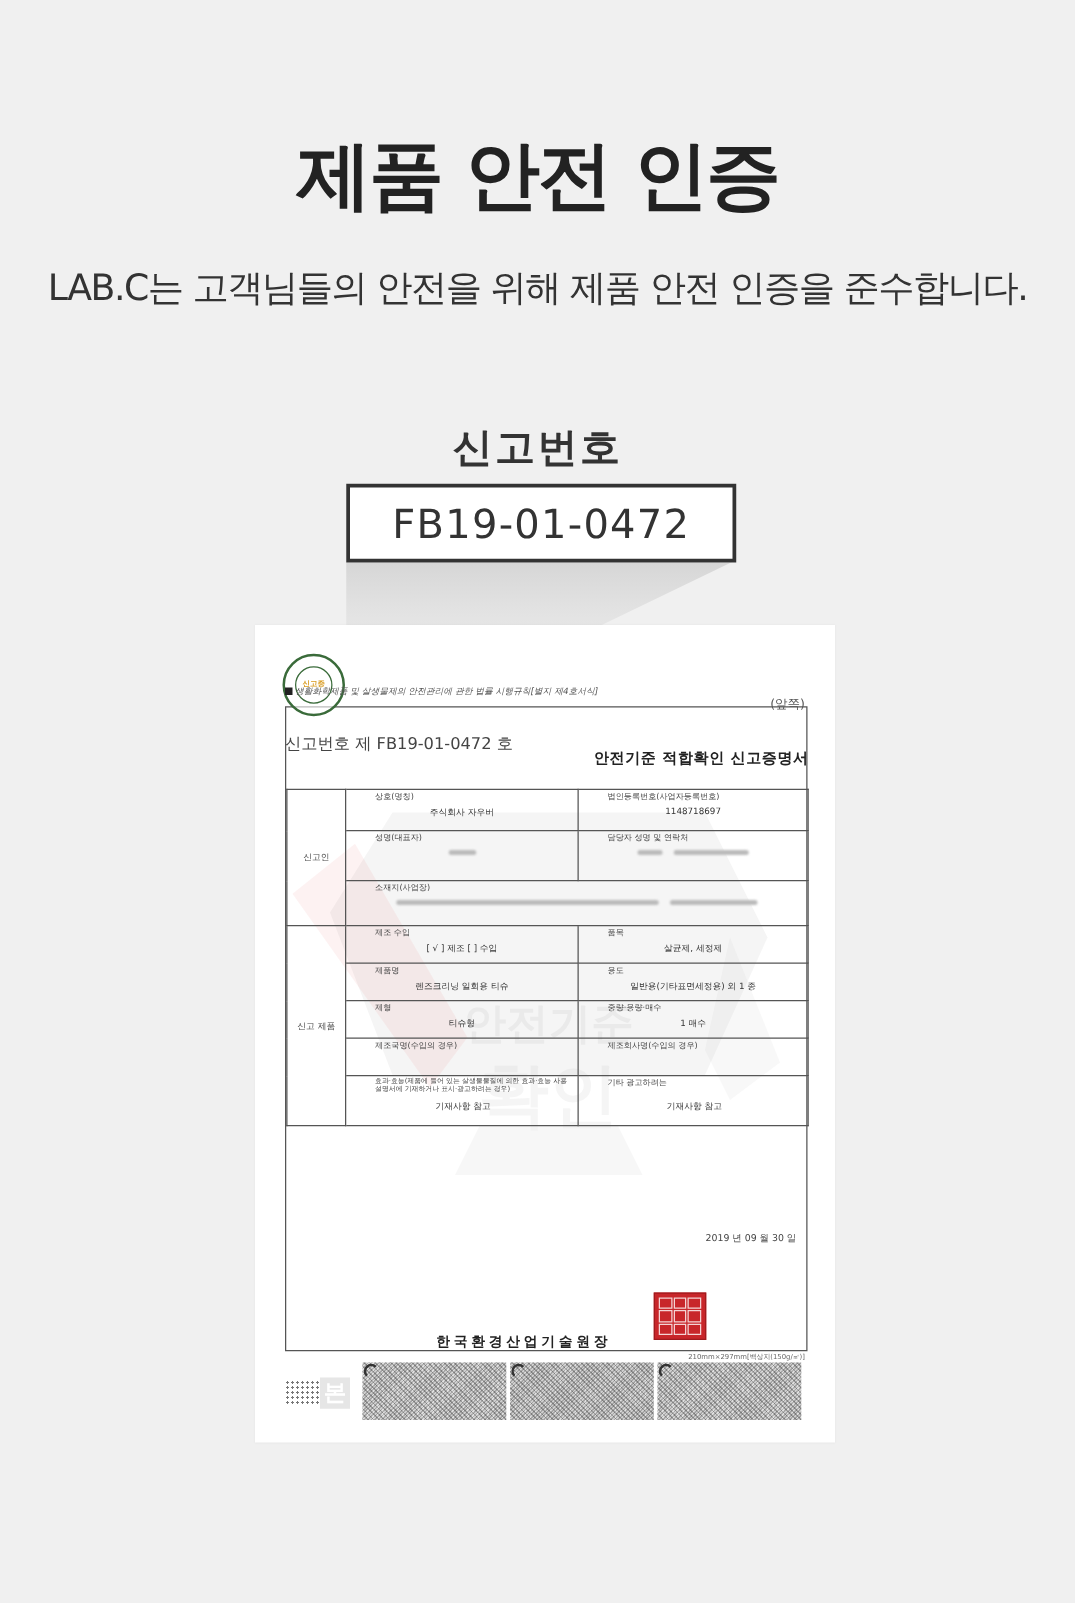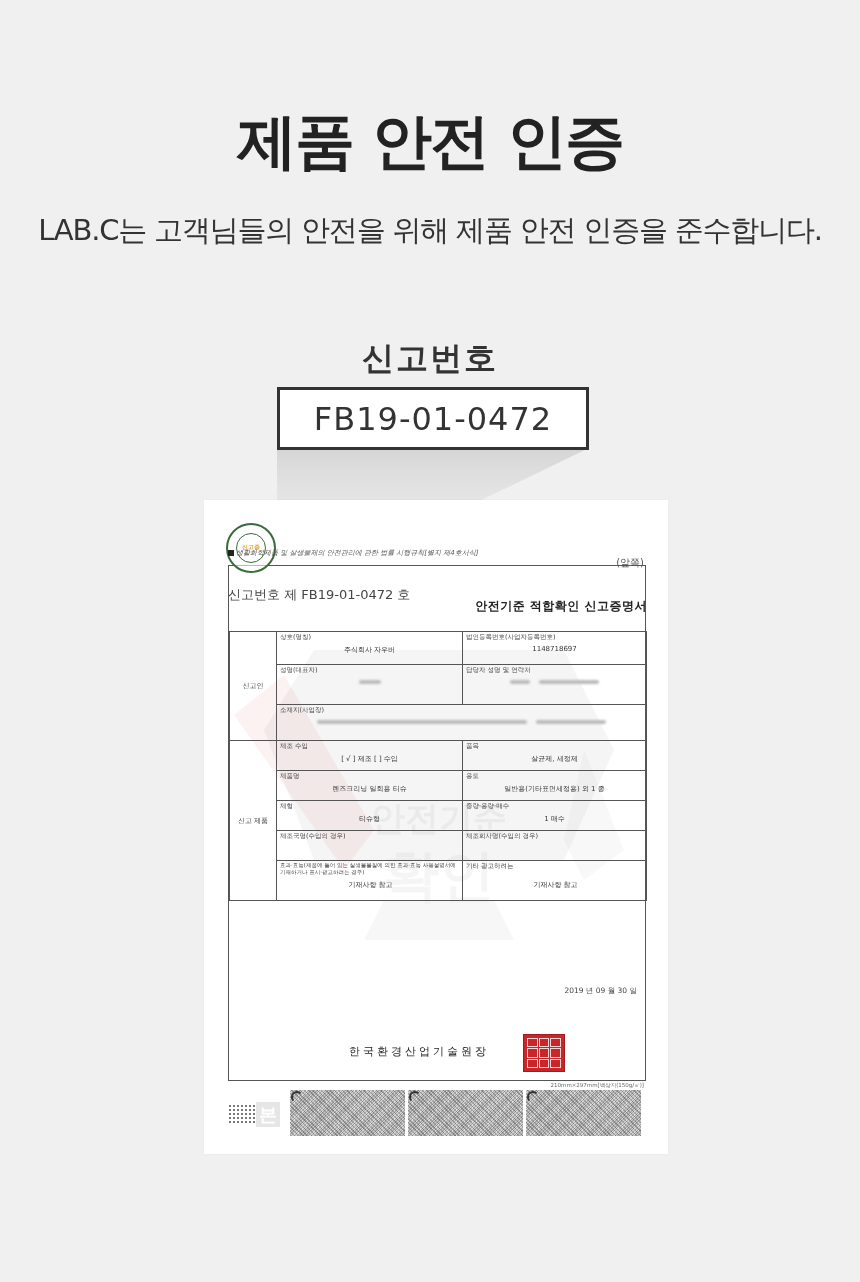--- a/index.html
+++ b/index.html
@@ -57,28 +57,28 @@
     }
     .doc-title {
       position: absolute; left: 0; top: 32px; width: 418px; text-align: right;
       font-size: 12px; font-weight: 700; color: #222; letter-spacing: 0.5px;
     }
     table.grid {
       position: absolute; left: 0; top: 65px; width: 418px; border-collapse: collapse;
     }
     table.grid td { border: 1px solid #555; vertical-align: top; font-size: 6.5px; color: #444; padding: 1px 3px; }
     table.grid td.side { width: 47px; text-align: center; vertical-align: middle; font-size: 7px; color: #444; }
-    table.grid td .lbl { display: block; height: 12px; }
+    table.grid td .lbl { display: block; height: 12px; margin-left: 20px; }
     table.grid td .val { display: block; text-align: center; font-size: 7px; color: #333; }
     table.grid td .val.left { text-align: center; padding-left: 2px; }
     .blur { display: inline-block; height: 4px; background: #bbb; filter: blur(1px); border-radius: 2px; vertical-align: middle; }
 
     .issue-text { position: absolute; left: 6px; top: 343px; width: 410px; font-size: 6.5px; color: #444; line-height: 8px; }
     .issue-date { position: absolute; right: 8px; top: 420px; font-size: 7.5px; color: #444; }
-    .issuer { position: absolute; left: 120px; top: 478px; font-size: 11px; font-weight: 400; letter-spacing: 3px; color: #222; }
+    .issuer { position: absolute; left: 120px; top: 500px; font-size: 11px; font-weight: 700; letter-spacing: 3px; color: #222; }
     .seal {
       position: absolute; left: 294px; top: 468px; width: 42px; height: 38px;
       background: #c8262a; border: 1px solid #a01a1e;
       display: grid; grid-template-columns: repeat(3, 1fr); grid-template-rows: repeat(3, 1fr); gap: 1px; padding: 3px;
     }
     .seal span { border: 1px solid #fff; opacity: 0.8; }
     .paper-size { position: absolute; right: 24px; top: 582px; font-size: 5.5px; color: #666; }
 
     .bottom-strip { position: absolute; left: 24px; top: 590px; width: 420px; height: 50px; }
     .bon-box { position: absolute; left: 0; top: 12px; width: 54px; height: 25px; }

